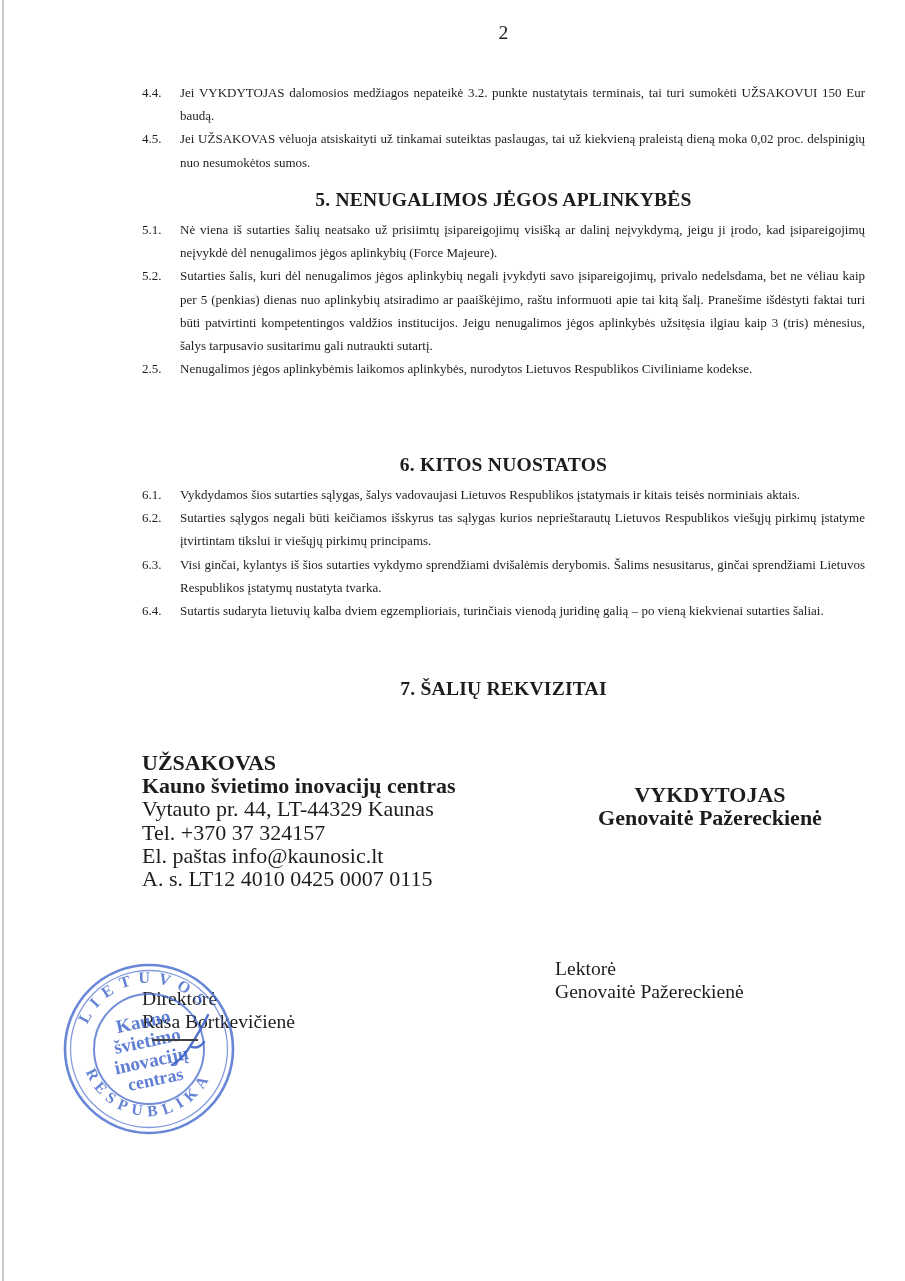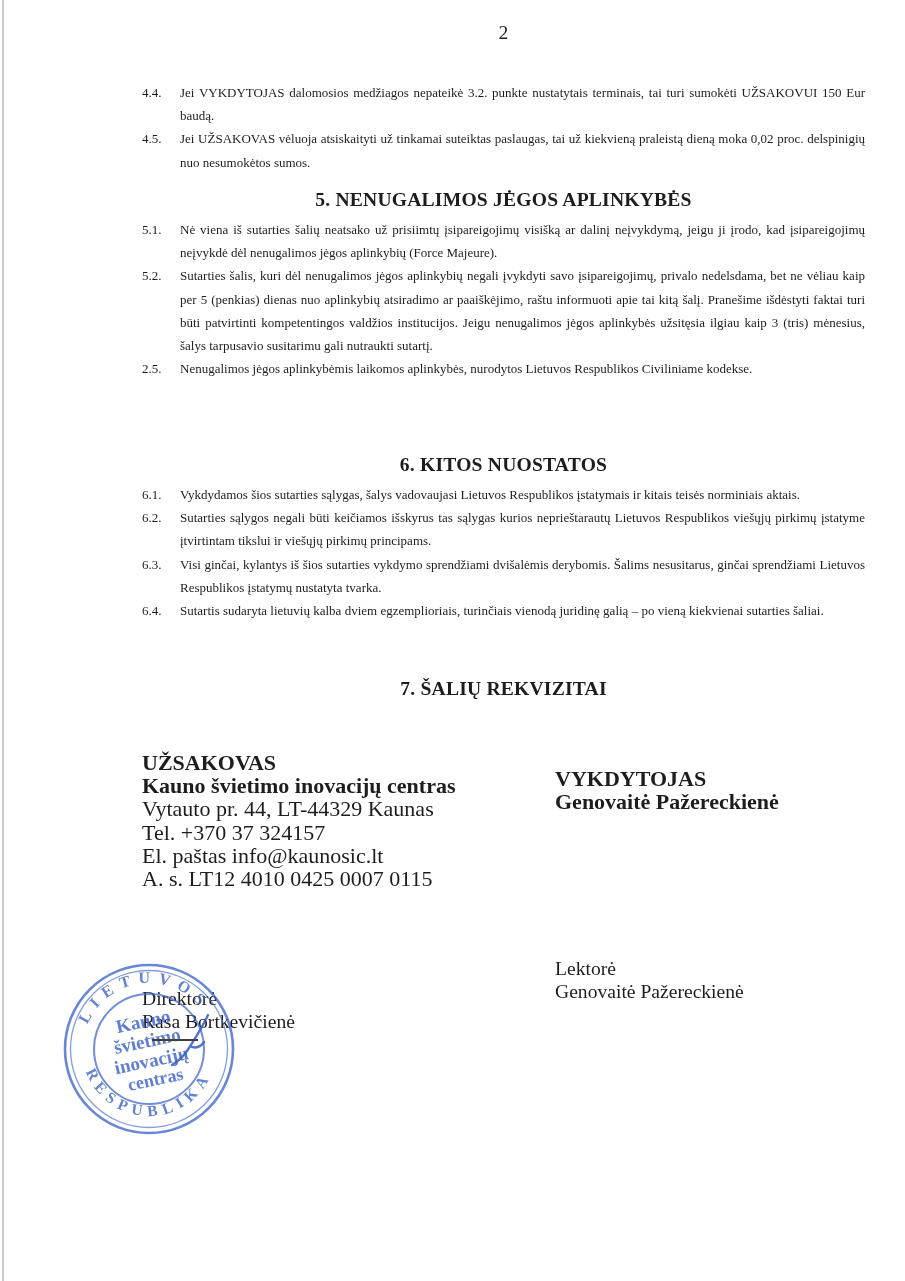--- a/index.html
+++ b/index.html
@@ -93,21 +93,21 @@
 
   <div class="abs col" style="left:142px; top:751px; width:395px;">
     <div class="party-label">UŽSAKOVAS</div>
     <div class="party-name">Kauno švietimo inovacijų centras</div>
     <span class="contact-line">Vytauto pr. 44, LT-44329 Kaunas</span>
     <span class="contact-line">Tel. +370 37 324157</span>
     <span class="contact-line">El. paštas info@kaunosic.lt</span>
     <span class="contact-line">A. s. LT12 4010 0425 0007 0115</span>
   </div>
 
-  <div class="abs col" style="left:555px; top:767px; width:310px;">
+  <div class="abs col" style="left:555px; top:783px; width:310px;text-align:center;">
     <div class="party-label">VYKDYTOJAS</div>
     <div class="party-name">Genovaitė Pažereckienė</div>
   </div>
 
   <div class="abs sig" style="left:142px; top:987px; width:360px;">
     <div>Direktorė</div>
     <div>Rasa Bortkevičienė</div>
   </div>
   <div class="abs sig" style="left:555px; top:957px; width:310px;">
     <div>Lektorė</div>

